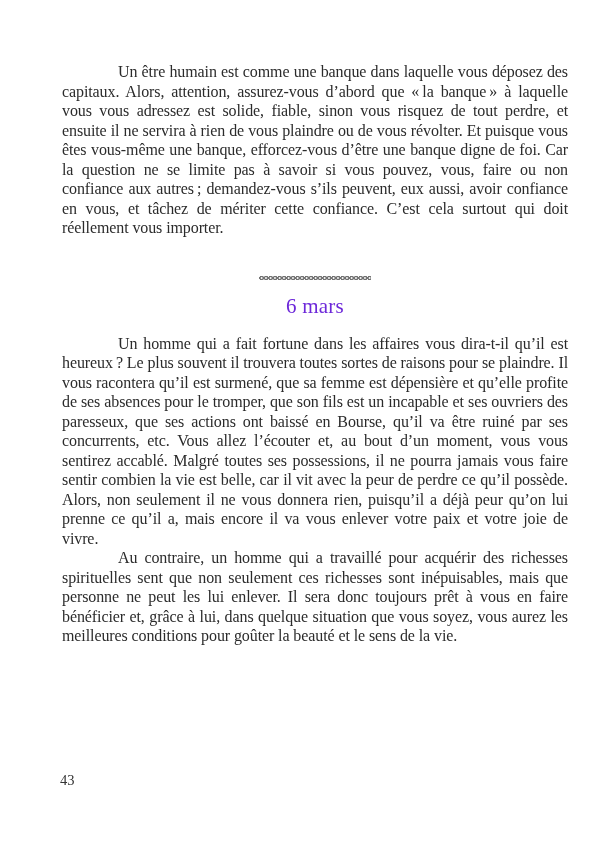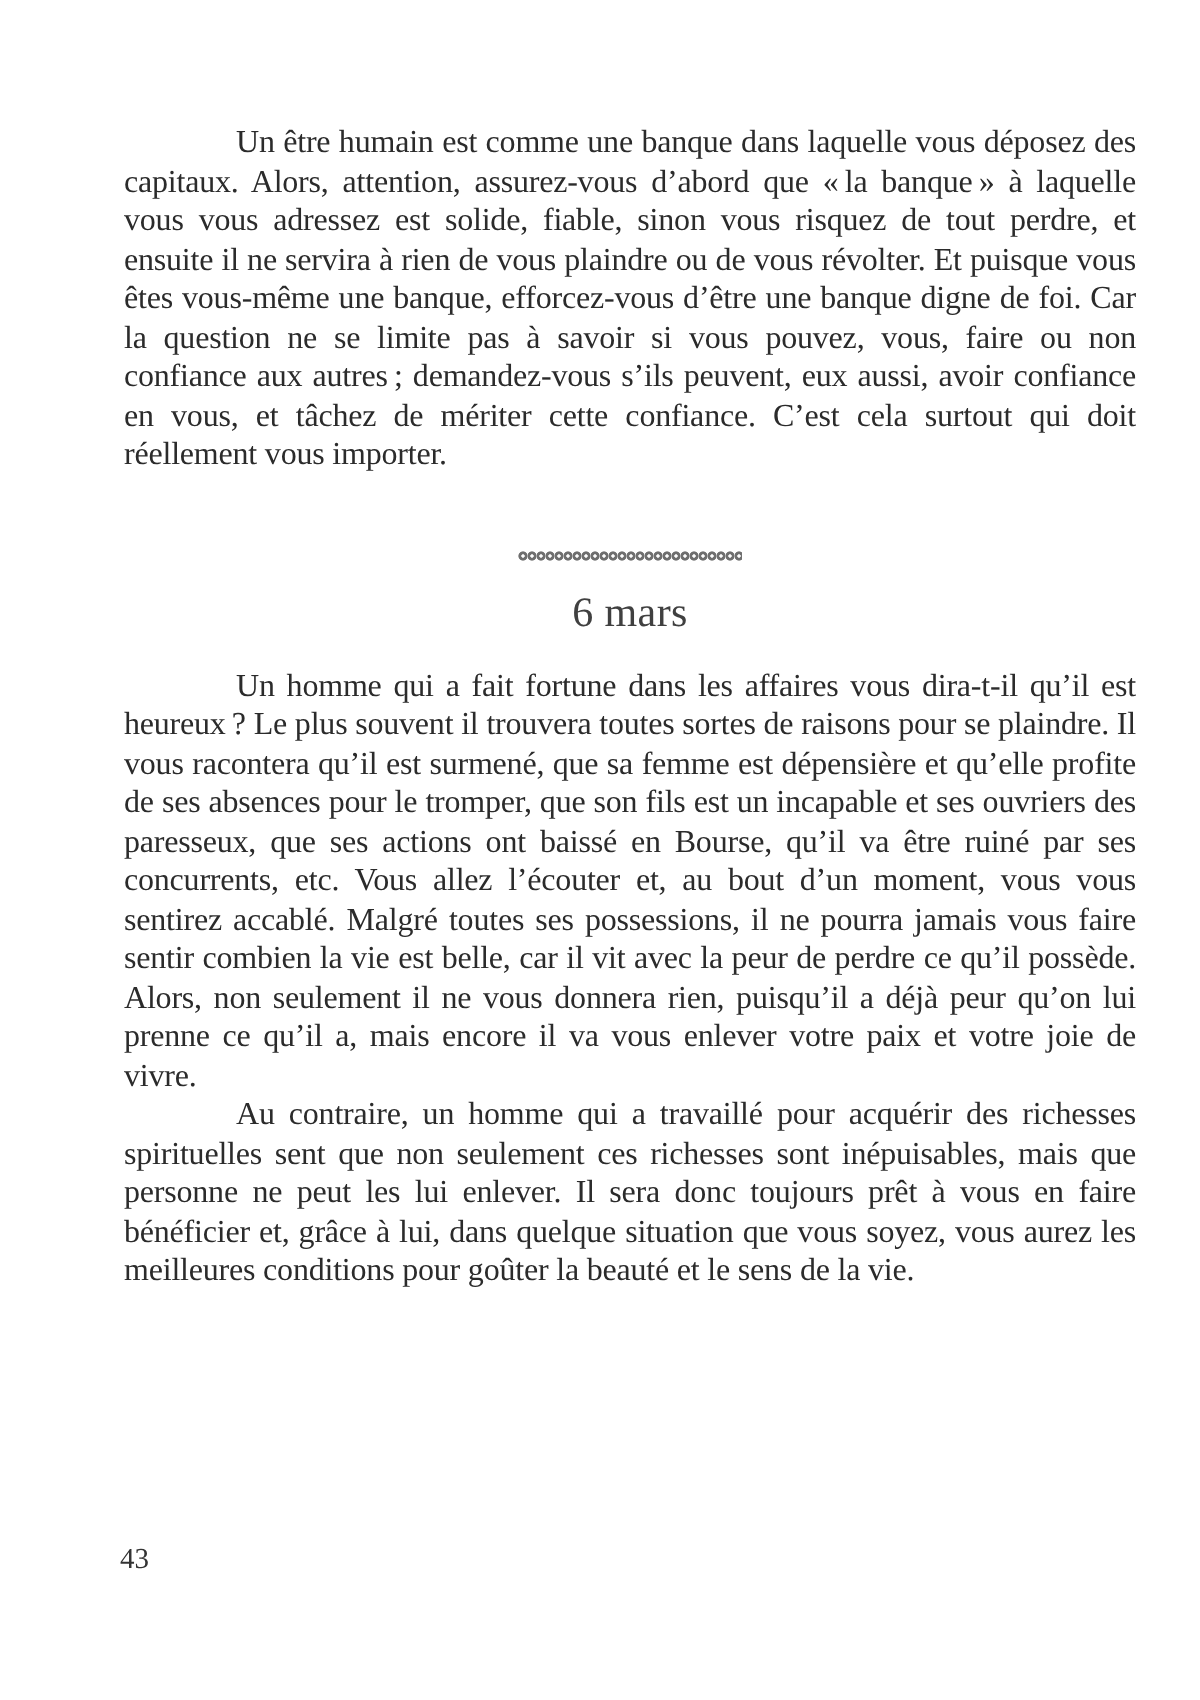--- a/index.html
+++ b/index.html
@@ -40,21 +40,21 @@
     background-size: 4.5px 6px;
     background-repeat: repeat-x;
   }
   .date-heading {
     margin: 12px 0 15px 0;
     text-align: center;
     text-indent: 0;
     font-size: 21px;
     font-weight: normal;
     line-height: 26px;
-    color: #404040;
+    color: #6d28d9;
     letter-spacing: 0.2px;
   }
   .page-number {
     position: absolute;
     left: 60px;
     top: 771px;
     font-size: 14.5px;
     line-height: 18px;
     color: #333333;
   }

